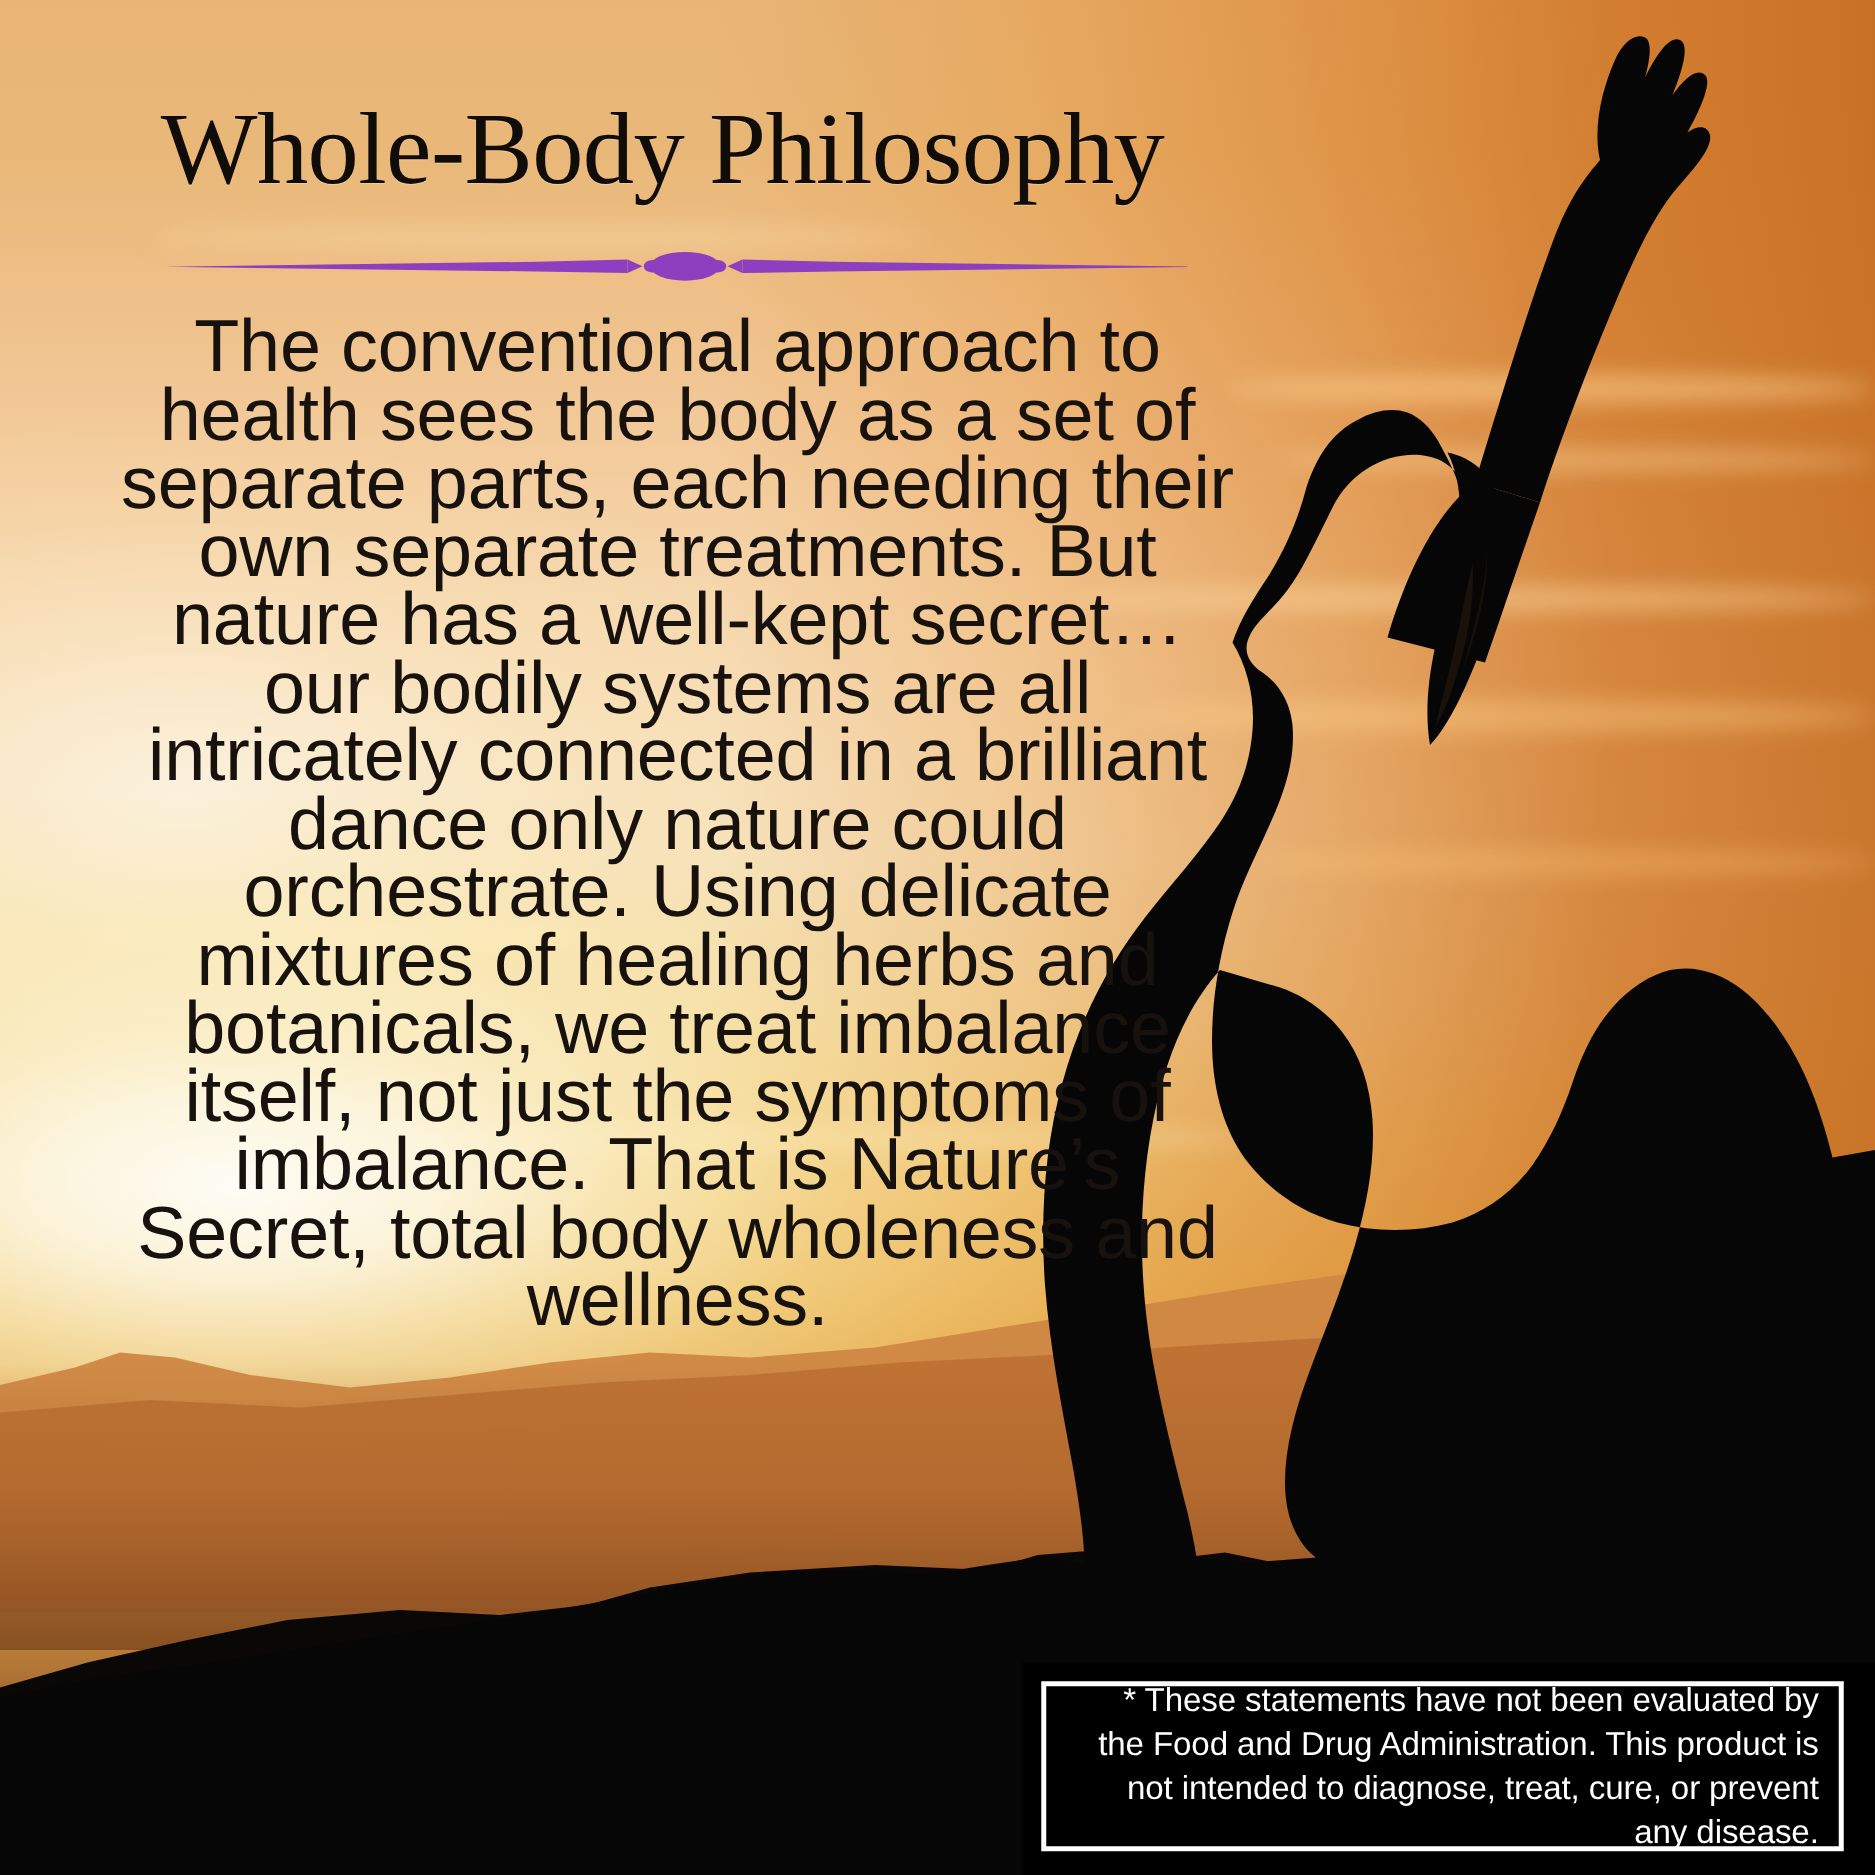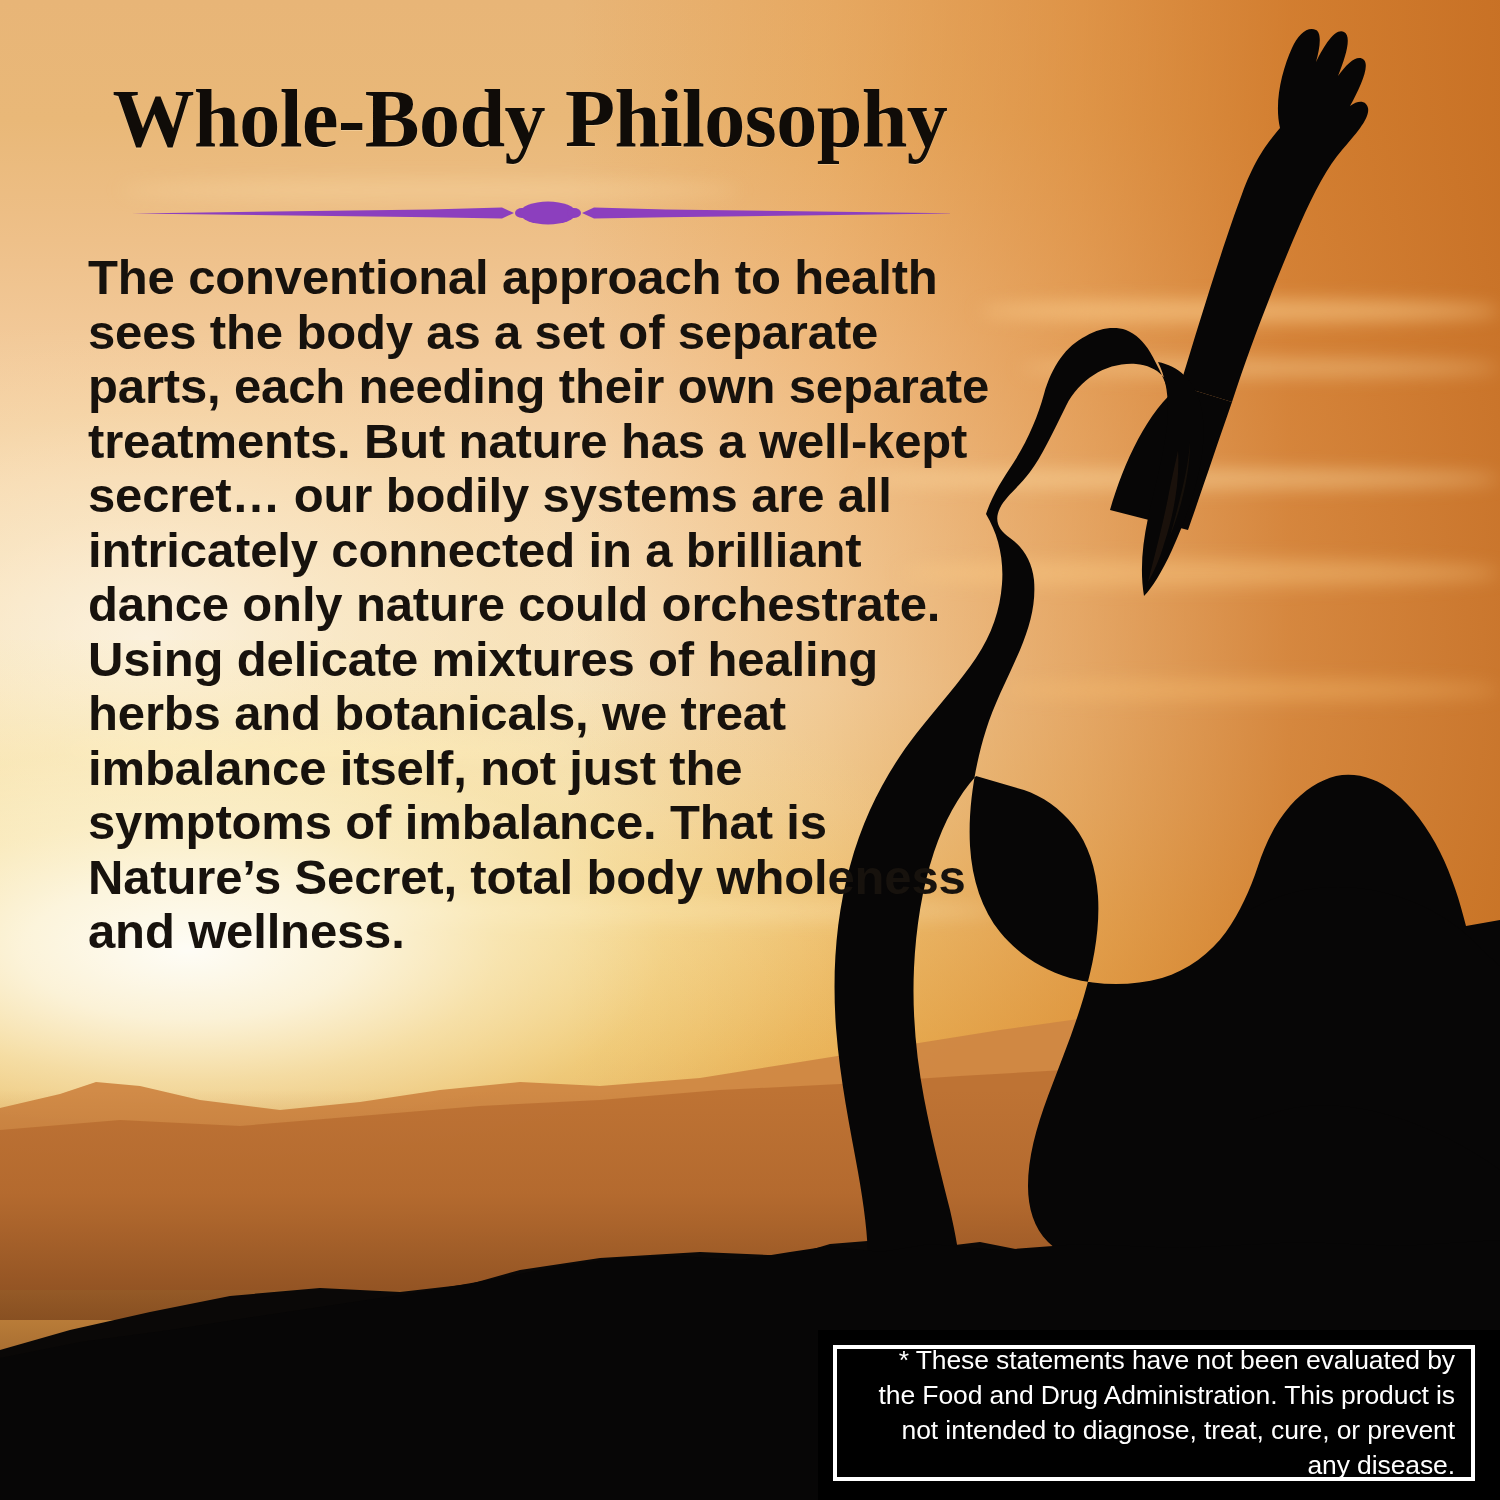--- a/index.html
+++ b/index.html
@@ -89,44 +89,44 @@
   .ridge { position: absolute; left: 0; width: 1500px; }
 
   
   #title {
     position: absolute;
     left: 0;
     top: 78px;
     width: 1060px;
     text-align: center;
     font-family: "Liberation Serif", serif;
-    font-weight: bold;
+    font-weight: normal;
     font-size: 82px;
     line-height: 1.0;
     letter-spacing: -0.5px;
     color: #100c08;
     text-shadow: 0 1px 0 rgba(255,235,200,0.35);
   }
   #divider {
     position: absolute;
     left: 130px;
     top: 196px;
     width: 820px;
     height: 34px;
   }
   #body-text {
     position: absolute;
     left: 88px;
     top: 250px;
     width: 908px;
-    font-size: 49px;
+    text-align: center;
+    font-size: 59px;
     line-height: 54.5px;
     color: #17120d;
     letter-spacing: -0.15px;
-    font-weight: bold;
   }
   #body-text p { margin: 0; }
 
   
   #disclaimer {
     position: absolute;
     left: 833px;
     top: 1345px;
     width: 642px;
     height: 136px;

